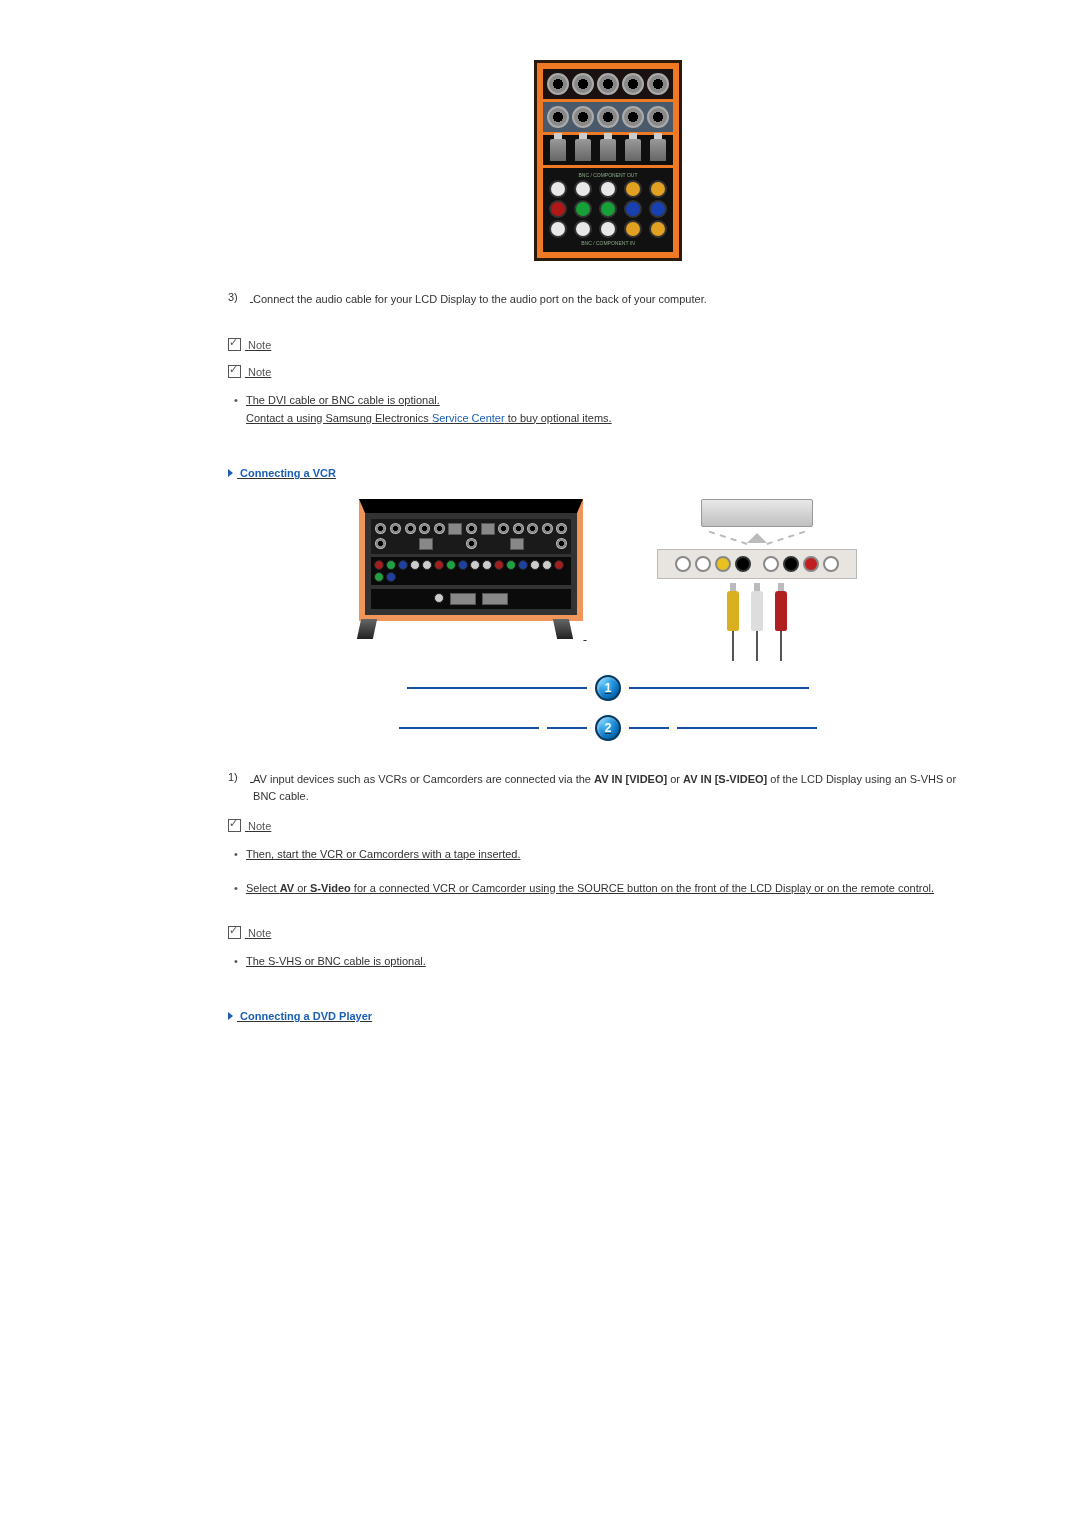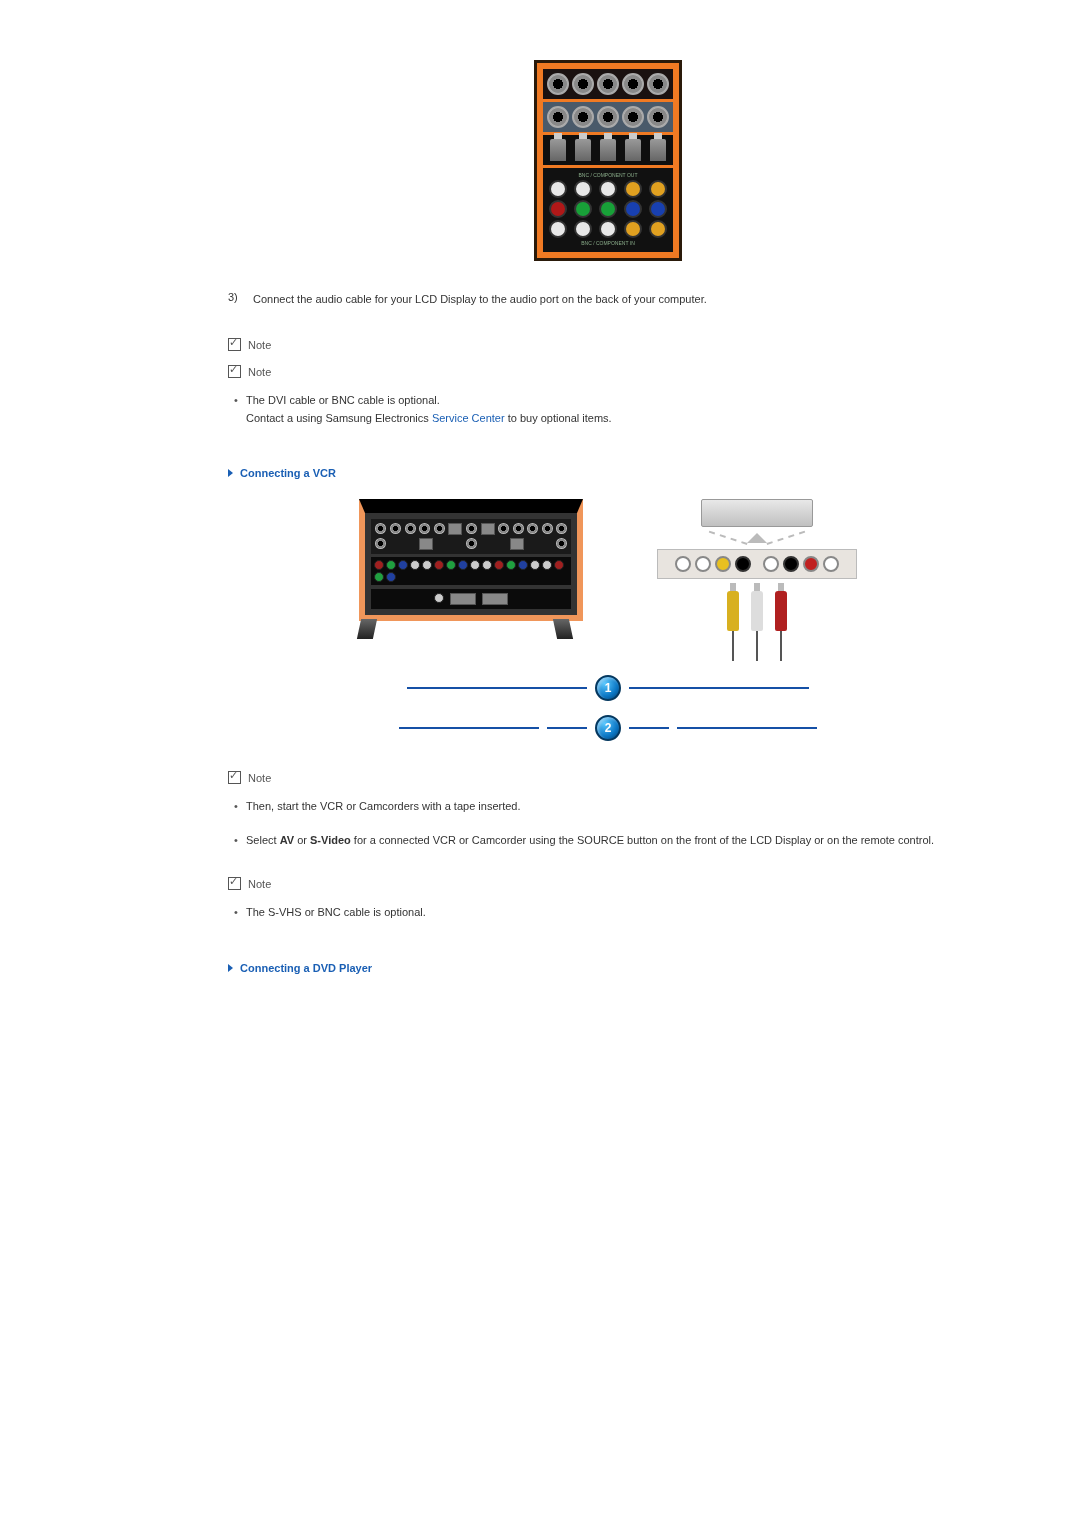--- a/index.html
+++ b/index.html
@@ -7,20 +7,21 @@
     padding: 0;
     font-family: Arial, Helvetica, sans-serif;
     font-size: 11px;
     color: #333;
     background: #fff;
     width: 1080px;
   }
   .page {
     padding: 60px 0 60px 0;
     width: 1080px;
+    text-decoration: underline;
   }
   .content {
     margin-left: 228px;
     width: 760px;
   }
   .img-center {
     text-align: center;
     margin: 0 0 30px 0;
   }
   .bnc-panel {
@@ -499,20 +500,26 @@
       </div>
       <div class="line-row">
         <div class="line-seg" style="max-width:140px"></div>
         <div class="line-seg short"></div>
         <div class="num-badge">2</div>
         <div class="line-seg short"></div>
         <div class="line-seg" style="max-width:140px"></div>
       </div>
     </div>
 
+    <div class="step-line" style="margin-bottom:14px">
+      <span class="step-num">1)</span>
+      <span class="step-body">
+        <span>AV input devices such as VCRs or Camcorders are connected via the </span><b>AV IN [VIDEO]</b><span> or </span><b>AV IN [S-VIDEO]</b><span> of the LCD Display using an S-VHS or BNC cable.</span>
+      </span>
+    </div>
 
 
     <div class="note-head">
       <span class="chk"></span>
       <span>Note</span>
     </div>
     <ul class="bullets">
       <li>
         <span>Then, start the VCR or Camcorders with a tape inserted.</span>
       </li>

